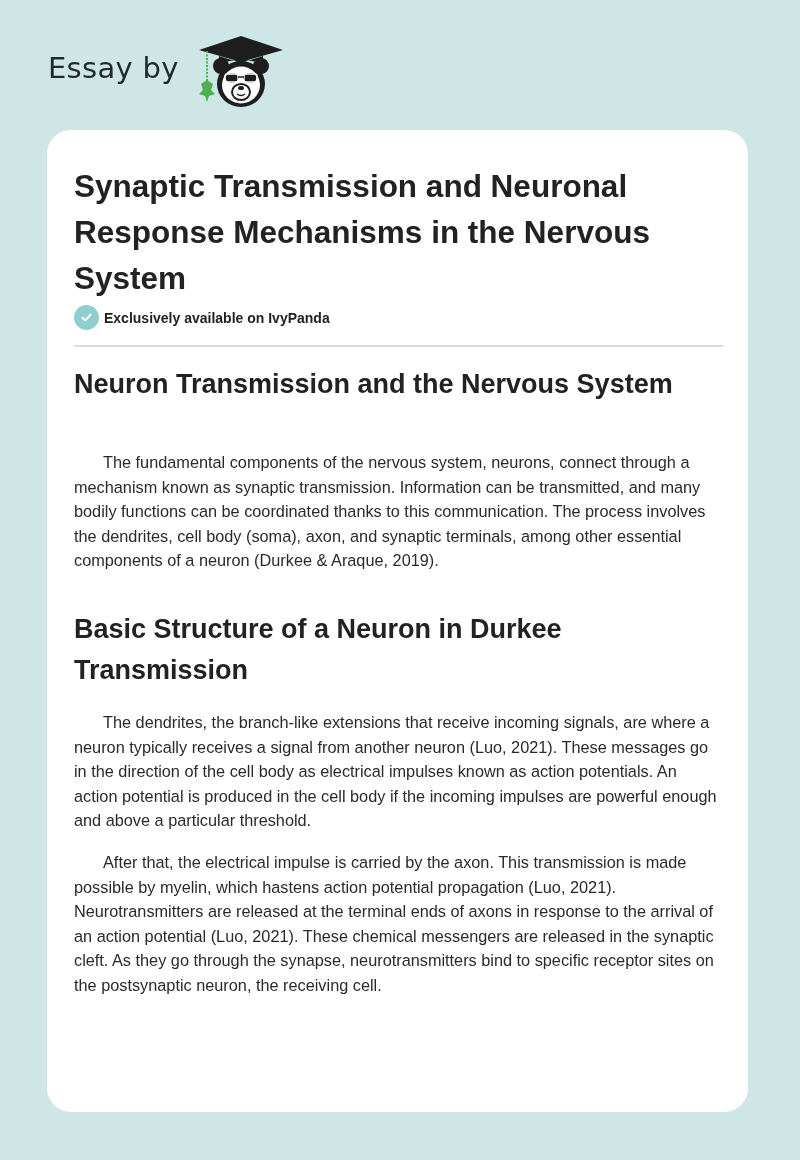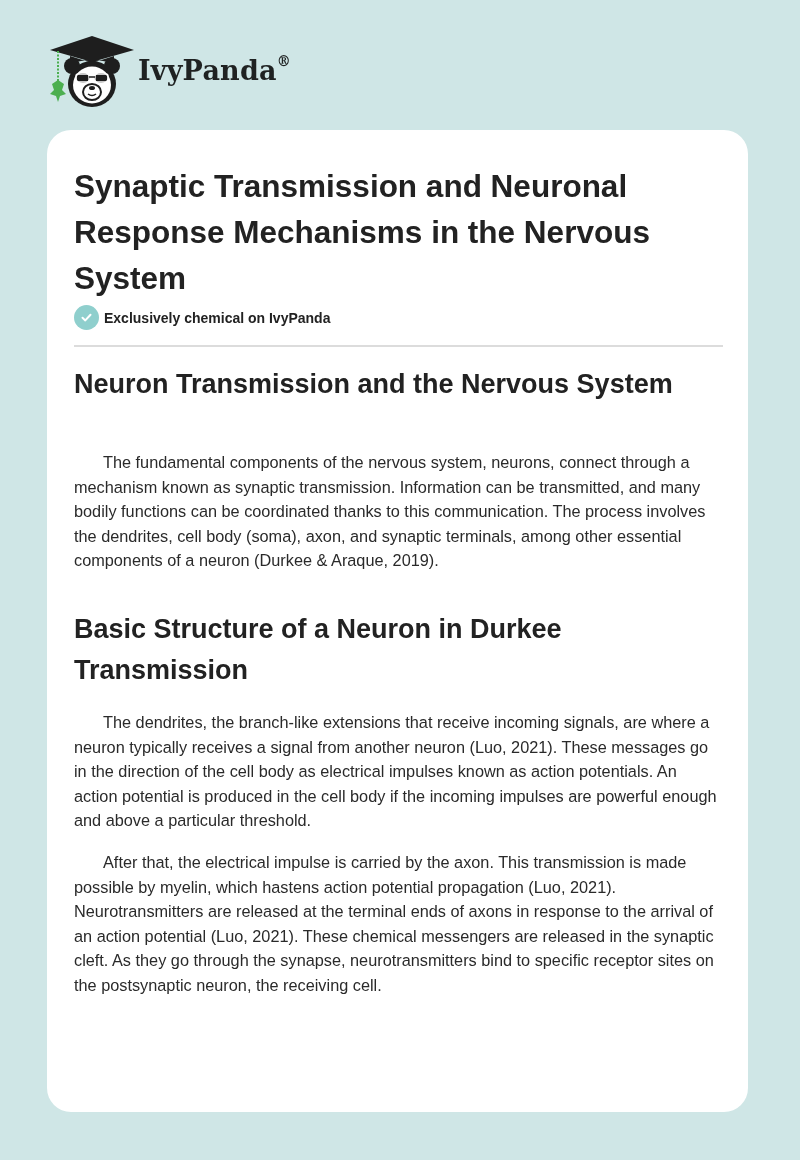--- a/index.html
+++ b/index.html
@@ -125,20 +125,21 @@
     font-size: 16.3px;
     line-height: 24.6px;
     color: #2a2a2a;
     text-indent: 29px;
   }
 </style>
 </head>
 <body>
 
 <div class="header">
+  <span class="essay-by">Essay by</span>
   <svg class="logo-icon" viewBox="0 0 88 76">
 
     <polygon points="44,2 86,16 44,28 2,16" fill="#1e1e1e"></polygon>
     <path d="M22,22 L22,30 Q44,22 66,30 L66,22 L44,29 Z" fill="#1e1e1e"></path>
 
     <line x1="10" y1="17" x2="10" y2="48" stroke="#4caf50" stroke-width="2" stroke-dasharray="2,1.5"></line>
 
     <path d="M10,46 L4,50 L6,56 L2,60 L8,62 L10,68 L12,62 L18,60 L14,56 L16,50 Z" fill="#4caf50"></path>
 
     <circle cx="24" cy="32" r="8" fill="#1e1e1e"></circle>
@@ -151,34 +152,33 @@
     <ellipse cx="53" cy="44" rx="6.5" ry="5" fill="#1e1e1e"></ellipse>
 
     <rect x="28" y="40" width="13" height="8" rx="2" fill="none" stroke="#ffffff" stroke-width="1.3"></rect>
     <rect x="47" y="40" width="13" height="8" rx="2" fill="none" stroke="#ffffff" stroke-width="1.3"></rect>
     <line x1="41" y1="43" x2="47" y2="43" stroke="#1e1e1e" stroke-width="1.5"></line>
 
     <ellipse cx="44" cy="58" rx="9" ry="8" fill="none" stroke="#1e1e1e" stroke-width="2"></ellipse>
     <ellipse cx="44" cy="54" rx="3" ry="2" fill="#1e1e1e"></ellipse>
     <path d="M40,60 Q44,63 48,60" fill="none" stroke="#1e1e1e" stroke-width="1.5"></path>
   </svg>
-  <span class="brand-name"><span>IvyPanda</span><sup>®</sup></span>
 </div>
 
 <div class="card">
   <div class="card-inner">
     <h1 class="title">Synaptic Transmission and Neuronal Response Mechanisms in the Nervous System</h1>
 
     <div class="exclusive">
       <span class="check-badge">
         <svg width="13" height="13" viewBox="0 0 13 13">
           <path d="M2.5,6.8 L5.3,9.4 L10.5,3.8" fill="none" stroke="#ffffff" stroke-width="2" stroke-linecap="round" stroke-linejoin="round"></path>
         </svg>
       </span>
-      <span class="exclusive-label">Exclusively chemical on IvyPanda</span>
+      <span class="exclusive-label">Exclusively available on IvyPanda</span>
     </div>
 
     <div class="divider"></div>
 
     <h2 class="section-heading" style="top:234px;">Neuron Transmission and the Nervous System</h2>
     <p class="body-text" style="top:320px;">The fundamental components of the nervous system, neurons, connect through a mechanism known as synaptic transmission. Information can be transmitted, and many bodily functions can be coordinated thanks to this communication. The process involves the dendrites, cell body (soma), axon, and synaptic terminals, among other essential components of a neuron (Durkee &amp; Araque, 2019).</p>
 
     <h2 class="section-heading" style="top:479px;">Basic Structure of a Neuron in Durkee Transmission</h2>
     <p class="body-text" style="top:580px;">The dendrites, the branch-like extensions that receive incoming signals, are where a neuron typically receives a signal from another neuron (Luo, 2021). These messages go in the direction of the cell body as electrical impulses known as action potentials. An action potential is produced in the cell body if the incoming impulses are powerful enough and above a particular threshold.</p>
     <p class="body-text" style="top:720px;">After that, the electrical impulse is carried by the axon. This transmission is made possible by myelin, which hastens action potential propagation (Luo, 2021). Neurotransmitters are released at the terminal ends of axons in response to the arrival of an action potential (Luo, 2021). These chemical messengers are released in the synaptic cleft. As they go through the synapse, neurotransmitters bind to specific receptor sites on the postsynaptic neuron, the receiving cell.</p>

